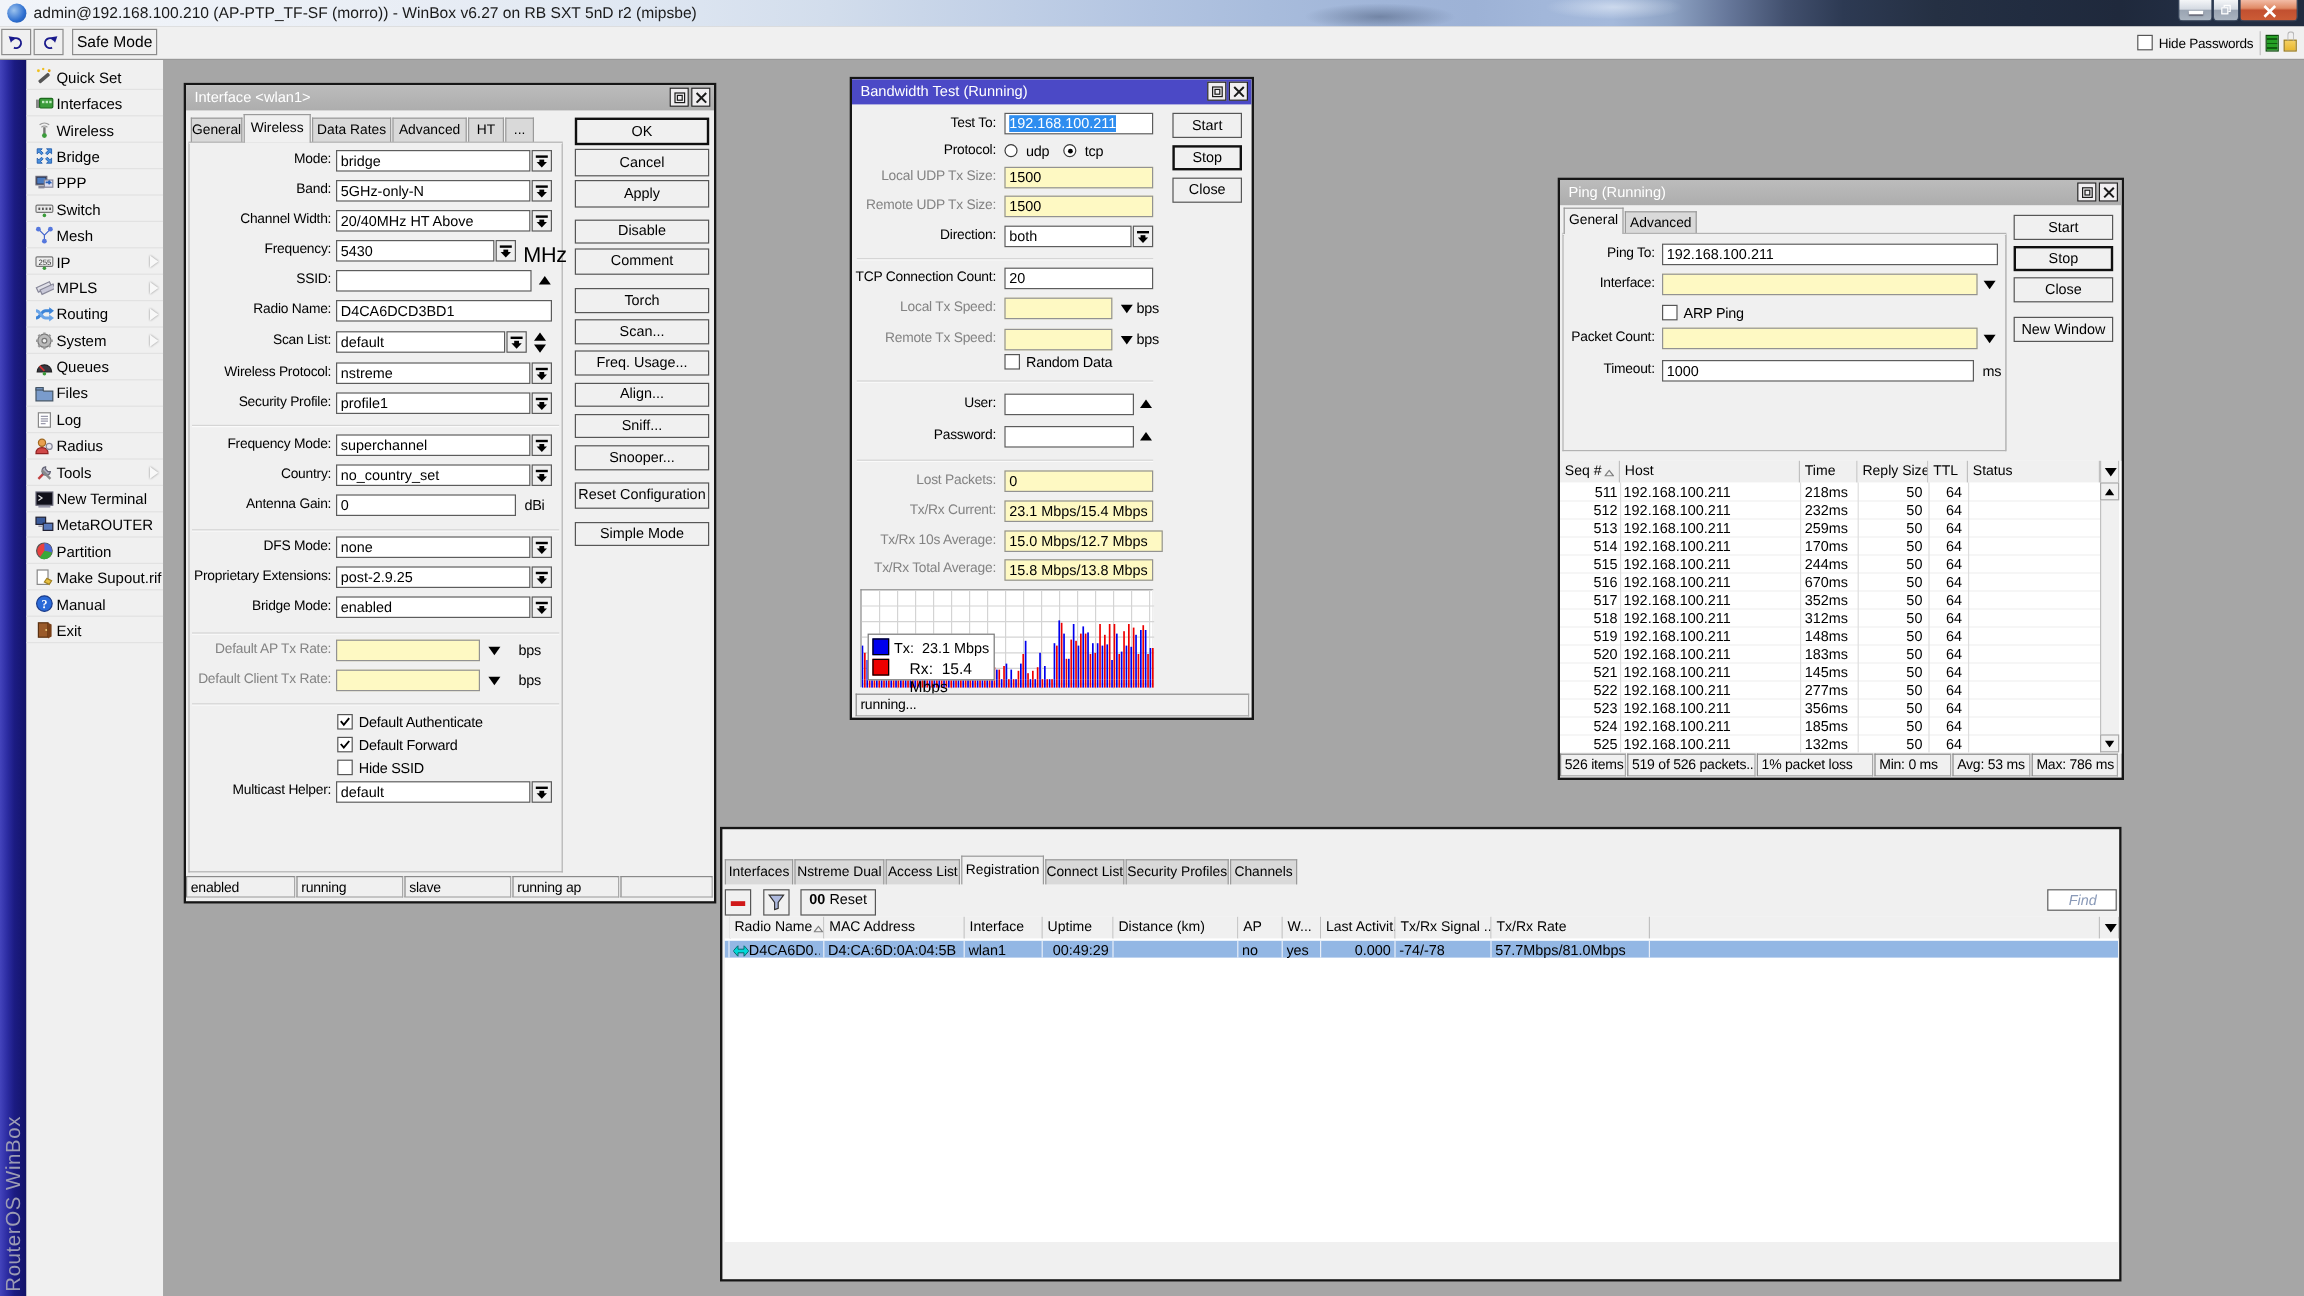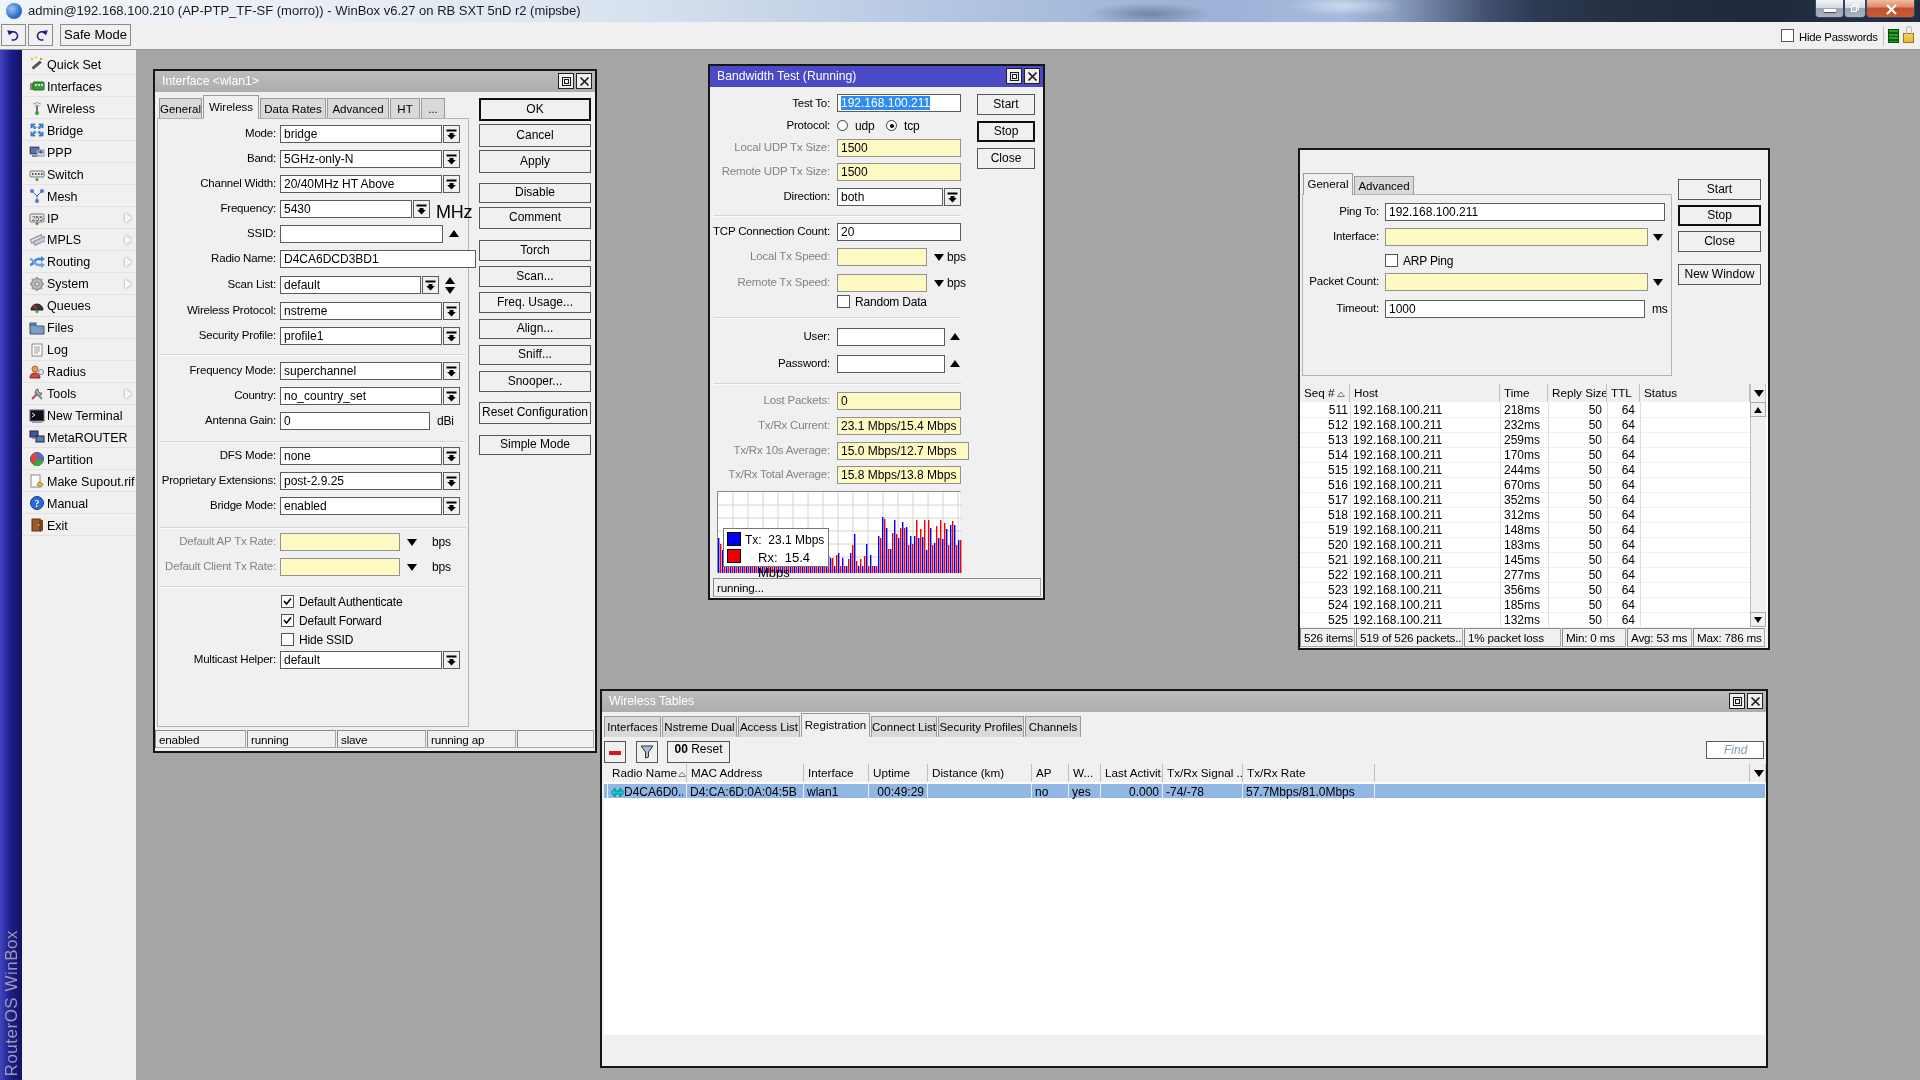--- a/index.html
+++ b/index.html
@@ -346,21 +346,21 @@
     <div class="cbtn" style="left:258px;top:129px">
       <svg width="13" height="14" style="position:absolute;left:1px;top:1px">
         <rect x="1.5" y="2.5" width="10" height="2" fill="#000"></rect>
         <rect x="4.5" y="6" width="4" height="3" fill="#000"></rect>
         <path d="M2.2 8 h8.6 l-4.3 4.6 z" fill="#000"></path>
       </svg>
     </div>
 <div class="lbl-l" style="left:281px;top:131px;font-size:18px">MHz</div>
 <div class="fld " style="left:125px;top:154px;width:163px"></div>
 <div class="uparr" style="left:294px;top:159px"></div>
-<div class="fld " style="left:125px;top:179px;width:196px">D4CA6DCD3BD1</div>
+<div class="fld " style="left:125px;top:179px;width:180px">D4CA6DCD3BD1</div>
 <div class="fld " style="left:125px;top:205px;width:141px">default</div>
     <div class="cbtn" style="left:267px;top:205px">
       <svg width="13" height="14" style="position:absolute;left:1px;top:1px">
         <rect x="1.5" y="2.5" width="10" height="2" fill="#000"></rect>
         <rect x="4.5" y="6" width="4" height="3" fill="#000"></rect>
         <path d="M2.2 8 h8.6 l-4.3 4.6 z" fill="#000"></path>
       </svg>
     </div>
 <div class="uparr" style="left:290px;top:206px"></div>
 <div class="dnarr" style="left:290px;top:216px"></div>
@@ -783,20 +783,27 @@
 <div class="abs" style="left:5px;top:36px;width:106px;height:39px;background:#fff;border:1px solid #777">
         <div class="abs" style="left:3px;top:3px;width:14px;height:14px;background:#0000ee;border:1px solid #000"></div>
         <div class="abs" style="left:21px;top:4px;font-size:12px">Tx:&nbsp; 23.1 Mbps</div>
         <div class="abs" style="left:3px;top:20px;width:14px;height:14px;background:#ee0000;border:1px solid #000"></div>
         <div class="abs" style="left:34px;top:21px;font-size:13px">Rx:&nbsp; 15.4 Mbps</div>
       </div>
 </div>
 <div class="sunk" style="left:3px;top:512px;width:328px;height:19px">running...</div>
 </div>
 <div class="win" style="left:1298px;top:148px;width:472px;height:502px">
+    <div class="tb tb-in">Ping (Running)<div class="twbtn" style="right:21px">
+        <div class="maxg"></div>
+      </div><div class="twbtn" style="right:3px">
+        <svg class="clg" width="11" height="11">
+          <path d="M1.5 1.5 L9.5 9.5 M9.5 1.5 L1.5 9.5" stroke="#1a1a1a" stroke-width="1.7"></path>
+        </svg>
+      </div></div>
 <div class="tab act" style="left:3px;top:23px;width:50px;height:22px;line-height:21px">General</div>
 <div class="tab" style="left:54px;top:26px;width:60px;height:19px;line-height:18px">Advanced</div>
 <div class="frame" style="left:2px;top:45px;width:370px;height:181px"></div>
 <div class="lbl-r" style="left:-171px;top:55px;width:250px">Ping To:</div>
 <div class="lbl-r" style="left:-171px;top:80px;width:250px">Interface:</div>
 <div class="lbl-r" style="left:-171px;top:125px;width:250px">Packet Count:</div>
 <div class="lbl-r" style="left:-171px;top:152px;width:250px">Timeout:</div>
 <div class="fld " style="left:85px;top:53px;width:280px">192.168.100.211</div>
 <div class="fld dis " style="left:85px;top:78px;width:263px"></div>
 <div class="dnarr" style="left:353px;top:84px"></div>
@@ -927,27 +934,20 @@
       <path d="M0 0 L8 0 L4 6 Z" fill="#000"></path>
     </svg>
 <div class="sunk" style="left:0px;top:478px;width:55px;height:19px">526 items</div>
 <div class="sunk" style="left:56px;top:478px;width:107px;height:19px">519 of 526 packets...</div>
 <div class="sunk" style="left:164px;top:478px;width:97px;height:19px">1% packet loss</div>
 <div class="sunk" style="left:262px;top:478px;width:64px;height:19px">Min: 0 ms</div>
 <div class="sunk" style="left:327px;top:478px;width:65px;height:19px">Avg: 53 ms</div>
 <div class="sunk" style="left:393px;top:478px;width:72px;height:19px">Max: 786 ms</div>
 </div>
 <div class="win" style="left:600px;top:689px;width:1168px;height:379px">
-    <div class="tb tb-in">Wireless Tables<div class="twbtn" style="right:21px">
-        <div class="maxg"></div>
-      </div><div class="twbtn" style="right:3px">
-        <svg class="clg" width="11" height="11">
-          <path d="M1.5 1.5 L9.5 9.5 M9.5 1.5 L1.5 9.5" stroke="#1a1a1a" stroke-width="1.7"></path>
-        </svg>
-      </div></div>
 <div class="tab" style="left:2px;top:25px;width:57px;height:21px;line-height:20px">Interfaces</div>
 <div class="tab" style="left:60px;top:25px;width:75px;height:21px;line-height:20px">Nstreme Dual</div>
 <div class="tab" style="left:136px;top:25px;width:62px;height:21px;line-height:20px">Access List</div>
 <div class="tab act" style="left:199px;top:22px;width:69px;height:24px;line-height:23px">Registration</div>
 <div class="tab" style="left:269px;top:25px;width:66px;height:21px;line-height:20px">Connect List</div>
 <div class="tab" style="left:336px;top:25px;width:86px;height:21px;line-height:20px">Security Profiles</div>
 <div class="tab" style="left:423px;top:25px;width:56px;height:21px;line-height:20px">Channels</div>
 <div class="btn" style="left:2px;top:50px;width:22px;height:22px">
       <div class="abs" style="left:4px;top:9px;width:12px;height:4px;background:#d01818"></div>
     </div>

